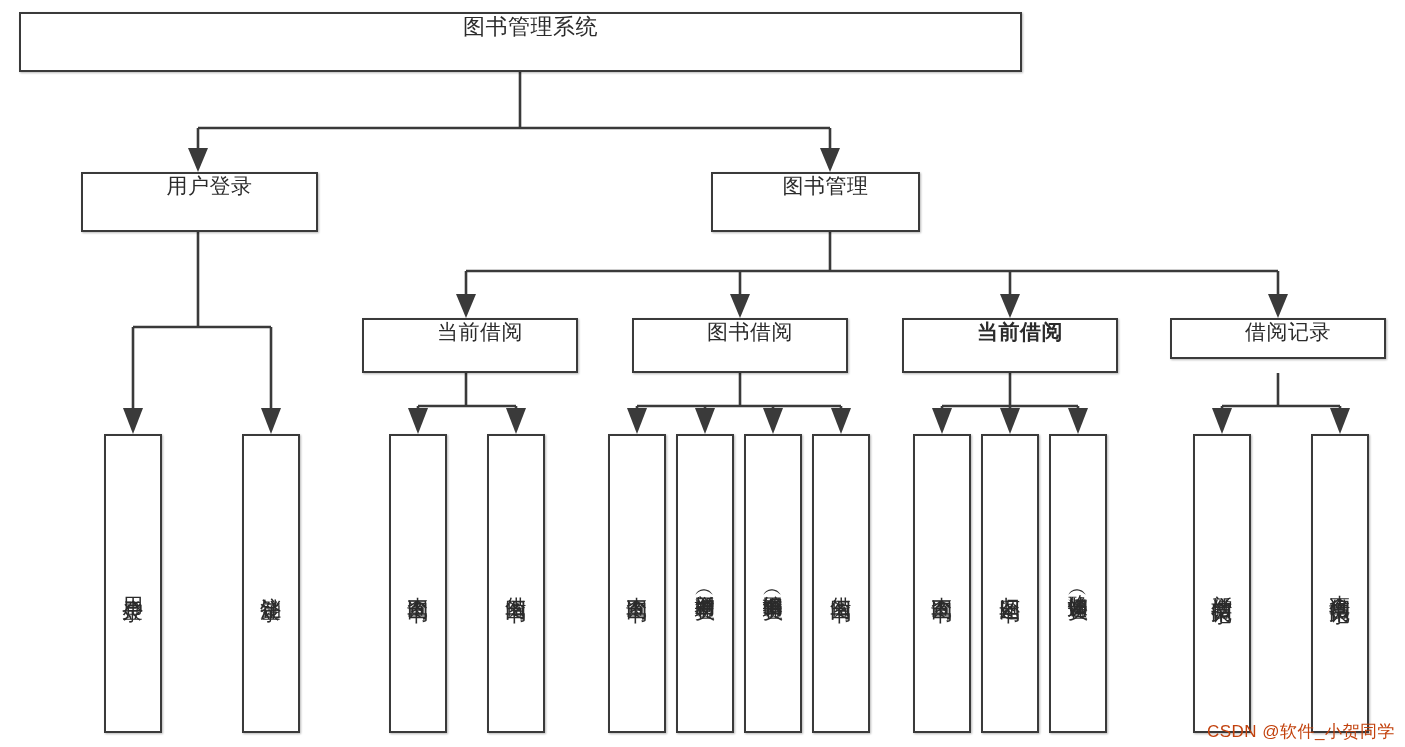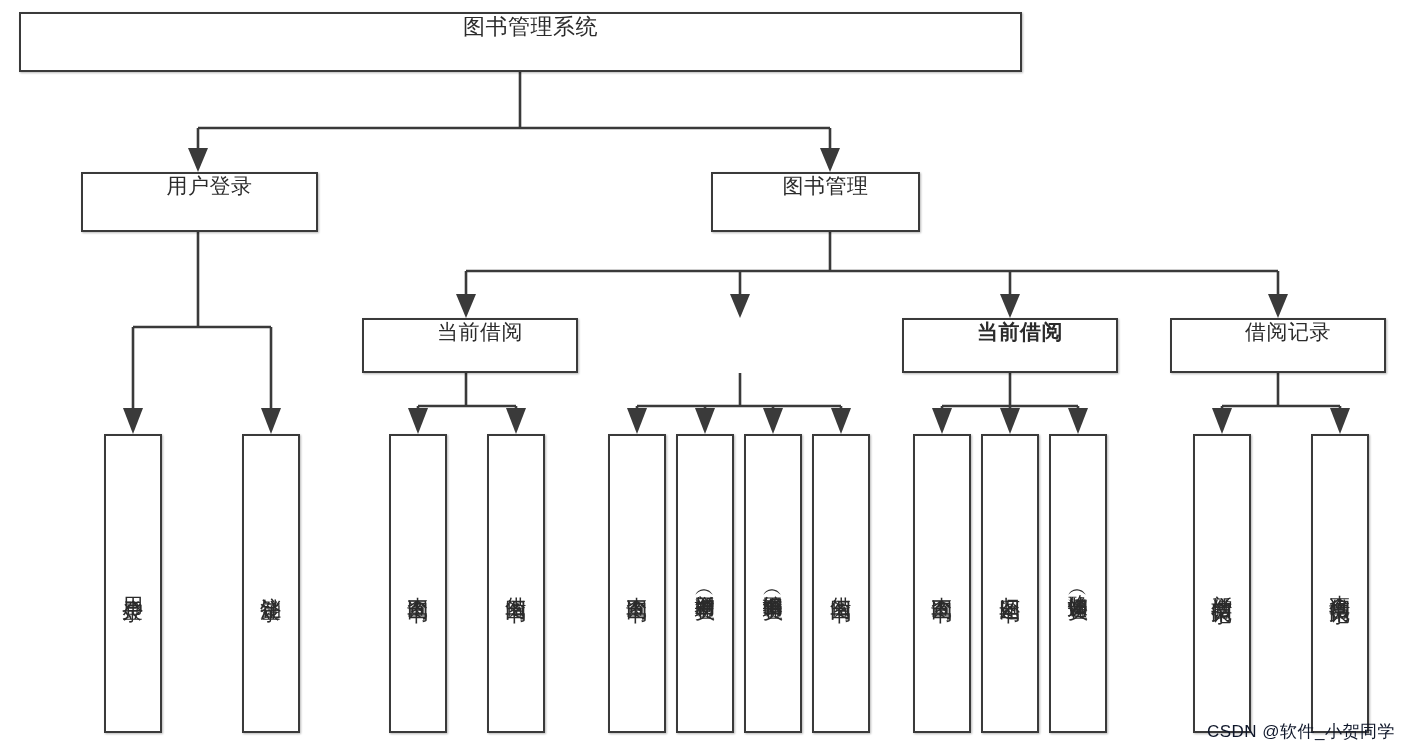--- a/index.html
+++ b/index.html
@@ -66,21 +66,21 @@
     stroke: #3a3a3a;
     stroke-width: 2.6;
     fill: none;
   }
   svg#wires polygon { fill: #3a3a3a; }
   #watermark {
     position: absolute;
     right: 10px;
     bottom: 4px;
     font-size: 17px;
-    color: #0f172a;
+    color: #c2410c;
     letter-spacing: 0.5px;
     white-space: nowrap;
     user-select: none;
   }
 </style>
 </head>
 <body>
 
 <div id="canvas">
 
@@ -156,24 +156,27 @@
   <div class="node" style="left:81px; top:172px; width:237px; height:60px;">
     <span class="label">用户登录</span>
   </div>
   <div class="node" style="left:711px; top:172px; width:209px; height:60px;">
     <span class="label">图书管理</span>
   </div>
 
   <div class="node" style="left:362px; top:318px; width:216px; height:55px;">
     <span class="label">当前借阅</span>
   </div>
+  <div class="node" style="left:632px; top:318px; width:216px; height:55px;">
+    <span class="label">图书借阅</span>
+  </div>
   <div class="node" style="left:902px; top:318px; width:216px; height:55px;font-weight:bold;">
     <span class="label">当前借阅</span>
   </div>
-  <div class="node" style="left:1170px; top:318px; width:216px; height:55px;">
+  <div class="node" style="left:1170px; top:318px; width:216px; height:41px;">
     <span class="label">借阅记录</span>
   </div>
 
   <div class="node leaf" style="left:104px; top:434px; width:58px; height:299px;">
     <span class="label">用户登录</span>
   </div>
   <div class="node leaf" style="left:242px; top:434px; width:58px; height:299px;">
     <span class="label">注销登录</span>
   </div>
 

